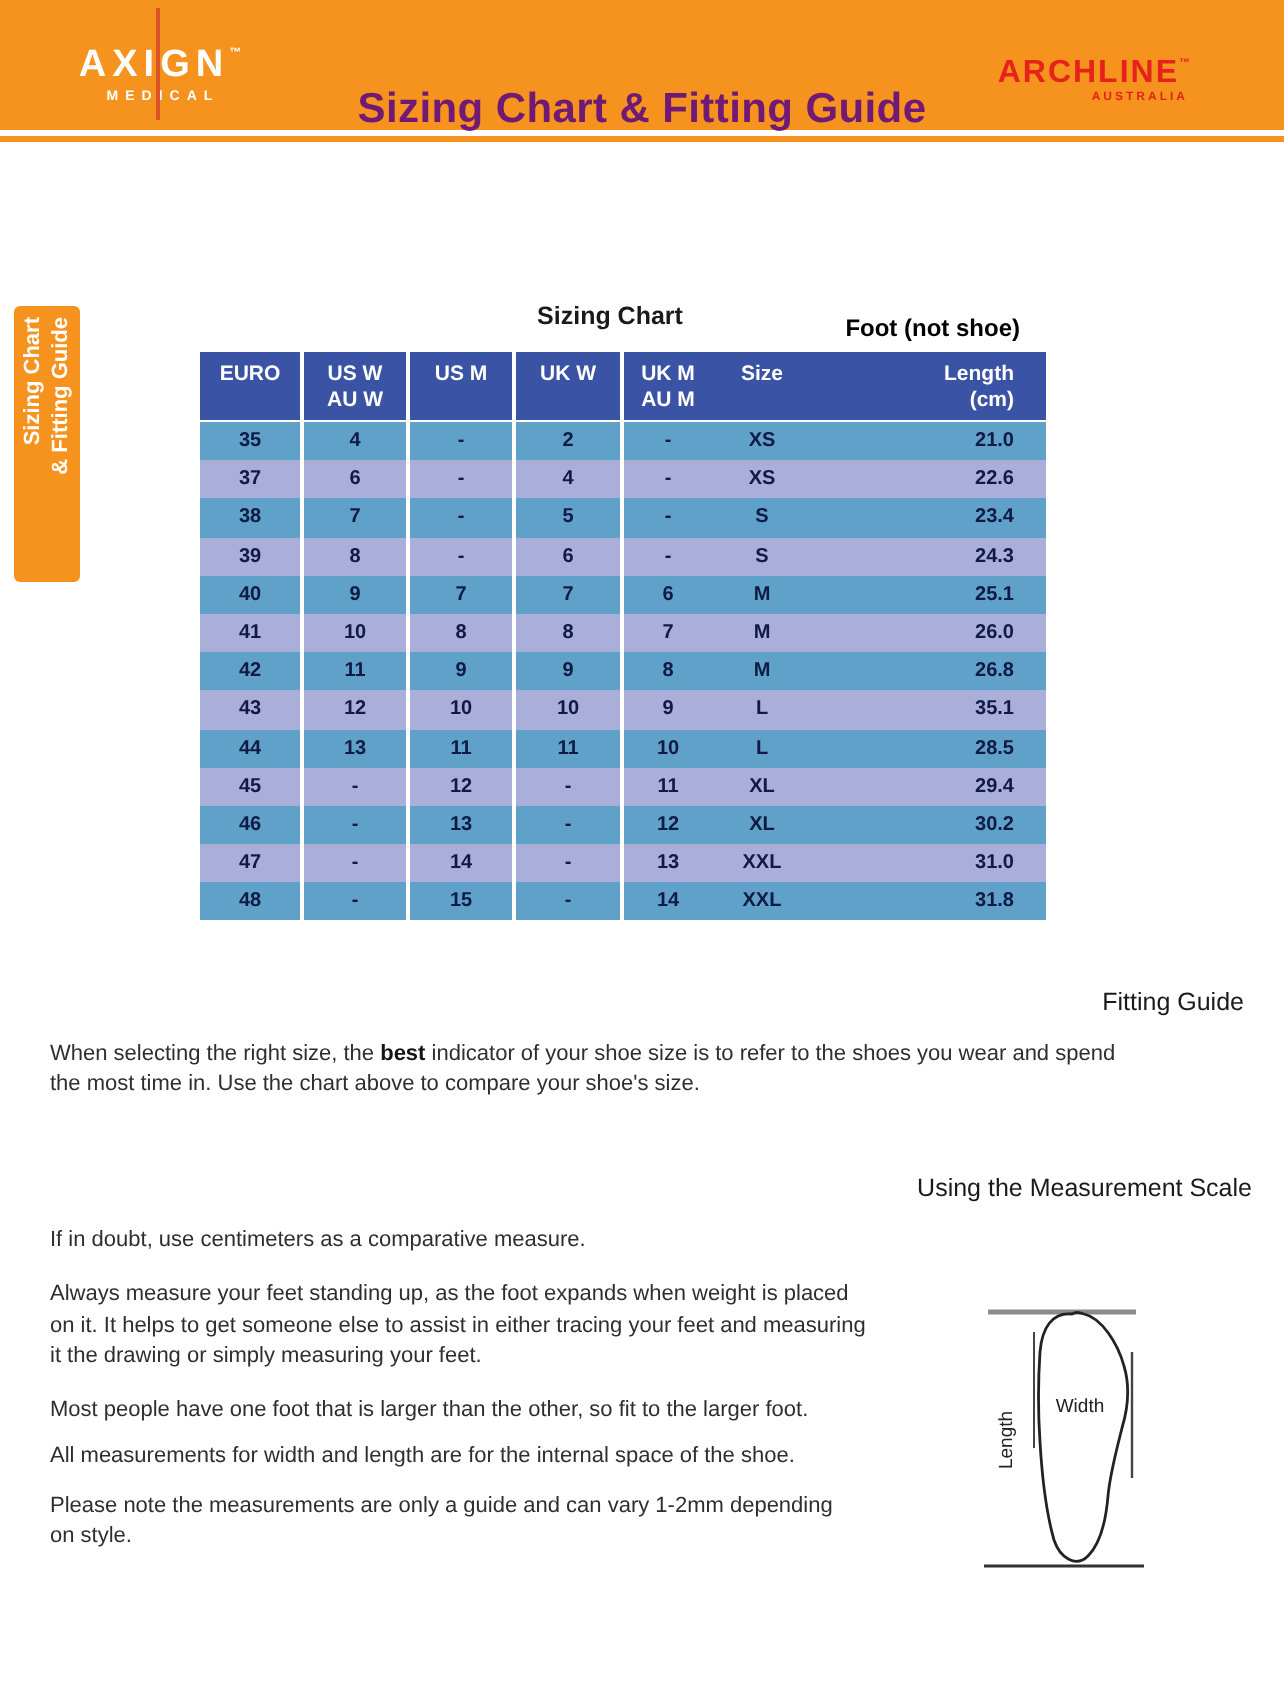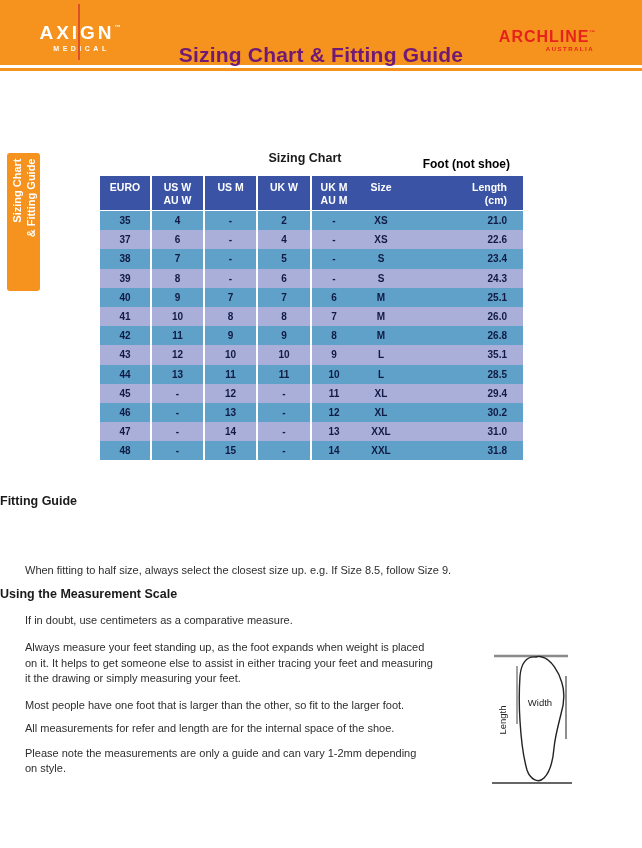--- a/index.html
+++ b/index.html
@@ -66,21 +66,21 @@
   .size-table th.col0, .size-table td.col0,
   .size-table th.col1, .size-table td.col1,
   .size-table th.col2, .size-table td.col2,
   .size-table th.col3, .size-table td.col3 { border-right:2px solid #fff; }
   .size-table tbody td { height:19.2px; font-size:10px; font-weight:bold; color:var(--table-text);
                  text-align:center; padding:0; }
   .size-table tbody tr:nth-child(odd)  td { background:var(--table-row-teal); }
   .size-table tbody tr:nth-child(even) td { background:var(--table-row-lavender); }
 
   
-  .h2 { position:absolute; left:0; text-align:left; font-weight:bold; font-size:12.5px;
+  .h2 { position:absolute; left:0; text-align:right; font-weight:normal; font-size:12.5px;
         color:var(--heading-text); }
   .fitting-title { top:494px; width:622px; }
   .meas-title    { top:587px; width:626px; }
 
   .para { position:absolute; left:25px; font-size:11px; color:var(--body-text); line-height:14.5px; }
   .pline { white-space:nowrap; }
   .p1 { top:520px; }
   .p2 { top:563px; }
   .m1 { top:613px; }
   .m2 { top:640px; line-height:15.5px; }
@@ -280,31 +280,34 @@
           <td class="col2">15</td>
           <td class="col3">-</td>
           <td class="col4">14</td>
           <td class="col5">XXL</td>
           <td class="col6">31.8</td>
         </tr>
       </tbody>
   </table>
 
   <div class="h2 fitting-title">Fitting Guide</div>
-  <div class="para p2 pline">When fitting to half size, always select the closest size up. e.g. If Size 8.5, follow Size 9.</div>
+  <div class="para p1">
+    <div class="pline"><span>When selecting the right size, the </span><b>best</b><span> indicator of your shoe size is to refer to the shoes you wear and spend</span></div>
+    <div class="pline">the most time in. Use the chart above to compare your shoe's size.</div>
+  </div>
 
   <div class="h2 meas-title">Using the Measurement Scale</div>
   <div class="para m1 pline">If in doubt, use centimeters as a comparative measure.</div>
   <div class="para m2">
     <div class="pline">Always measure your feet standing up, as the foot expands when weight is placed</div>
     <div class="pline">on it. It helps to get someone else to assist in either tracing your feet and measuring</div>
     <div class="pline">it the drawing or simply measuring your feet.</div>
   </div>
   <div class="para m3 pline">Most people have one foot that is larger than the other, so fit to the larger foot.</div>
-  <div class="para m4 pline">All measurements for refer and length are for the internal space of the shoe.</div>
+  <div class="para m4 pline">All measurements for width and length are for the internal space of the shoe.</div>
   <div class="para m5">
     <div class="pline">Please note the measurements are only a guide and can vary 1-2mm depending</div>
     <div class="pline">on style.</div>
   </div>
 
   <div class="foot-diagram">
     <svg width="110" height="152" viewBox="0 0 110 152">
       <line x1="6" y1="10" x2="80" y2="10" stroke="#8A8A8A" stroke-width="2.5"></line>
       <line x1="4" y1="137" x2="84" y2="137" stroke="#333333" stroke-width="1.5"></line>
       <line x1="29" y1="20" x2="29" y2="78" stroke="#444444" stroke-width="1"></line>

